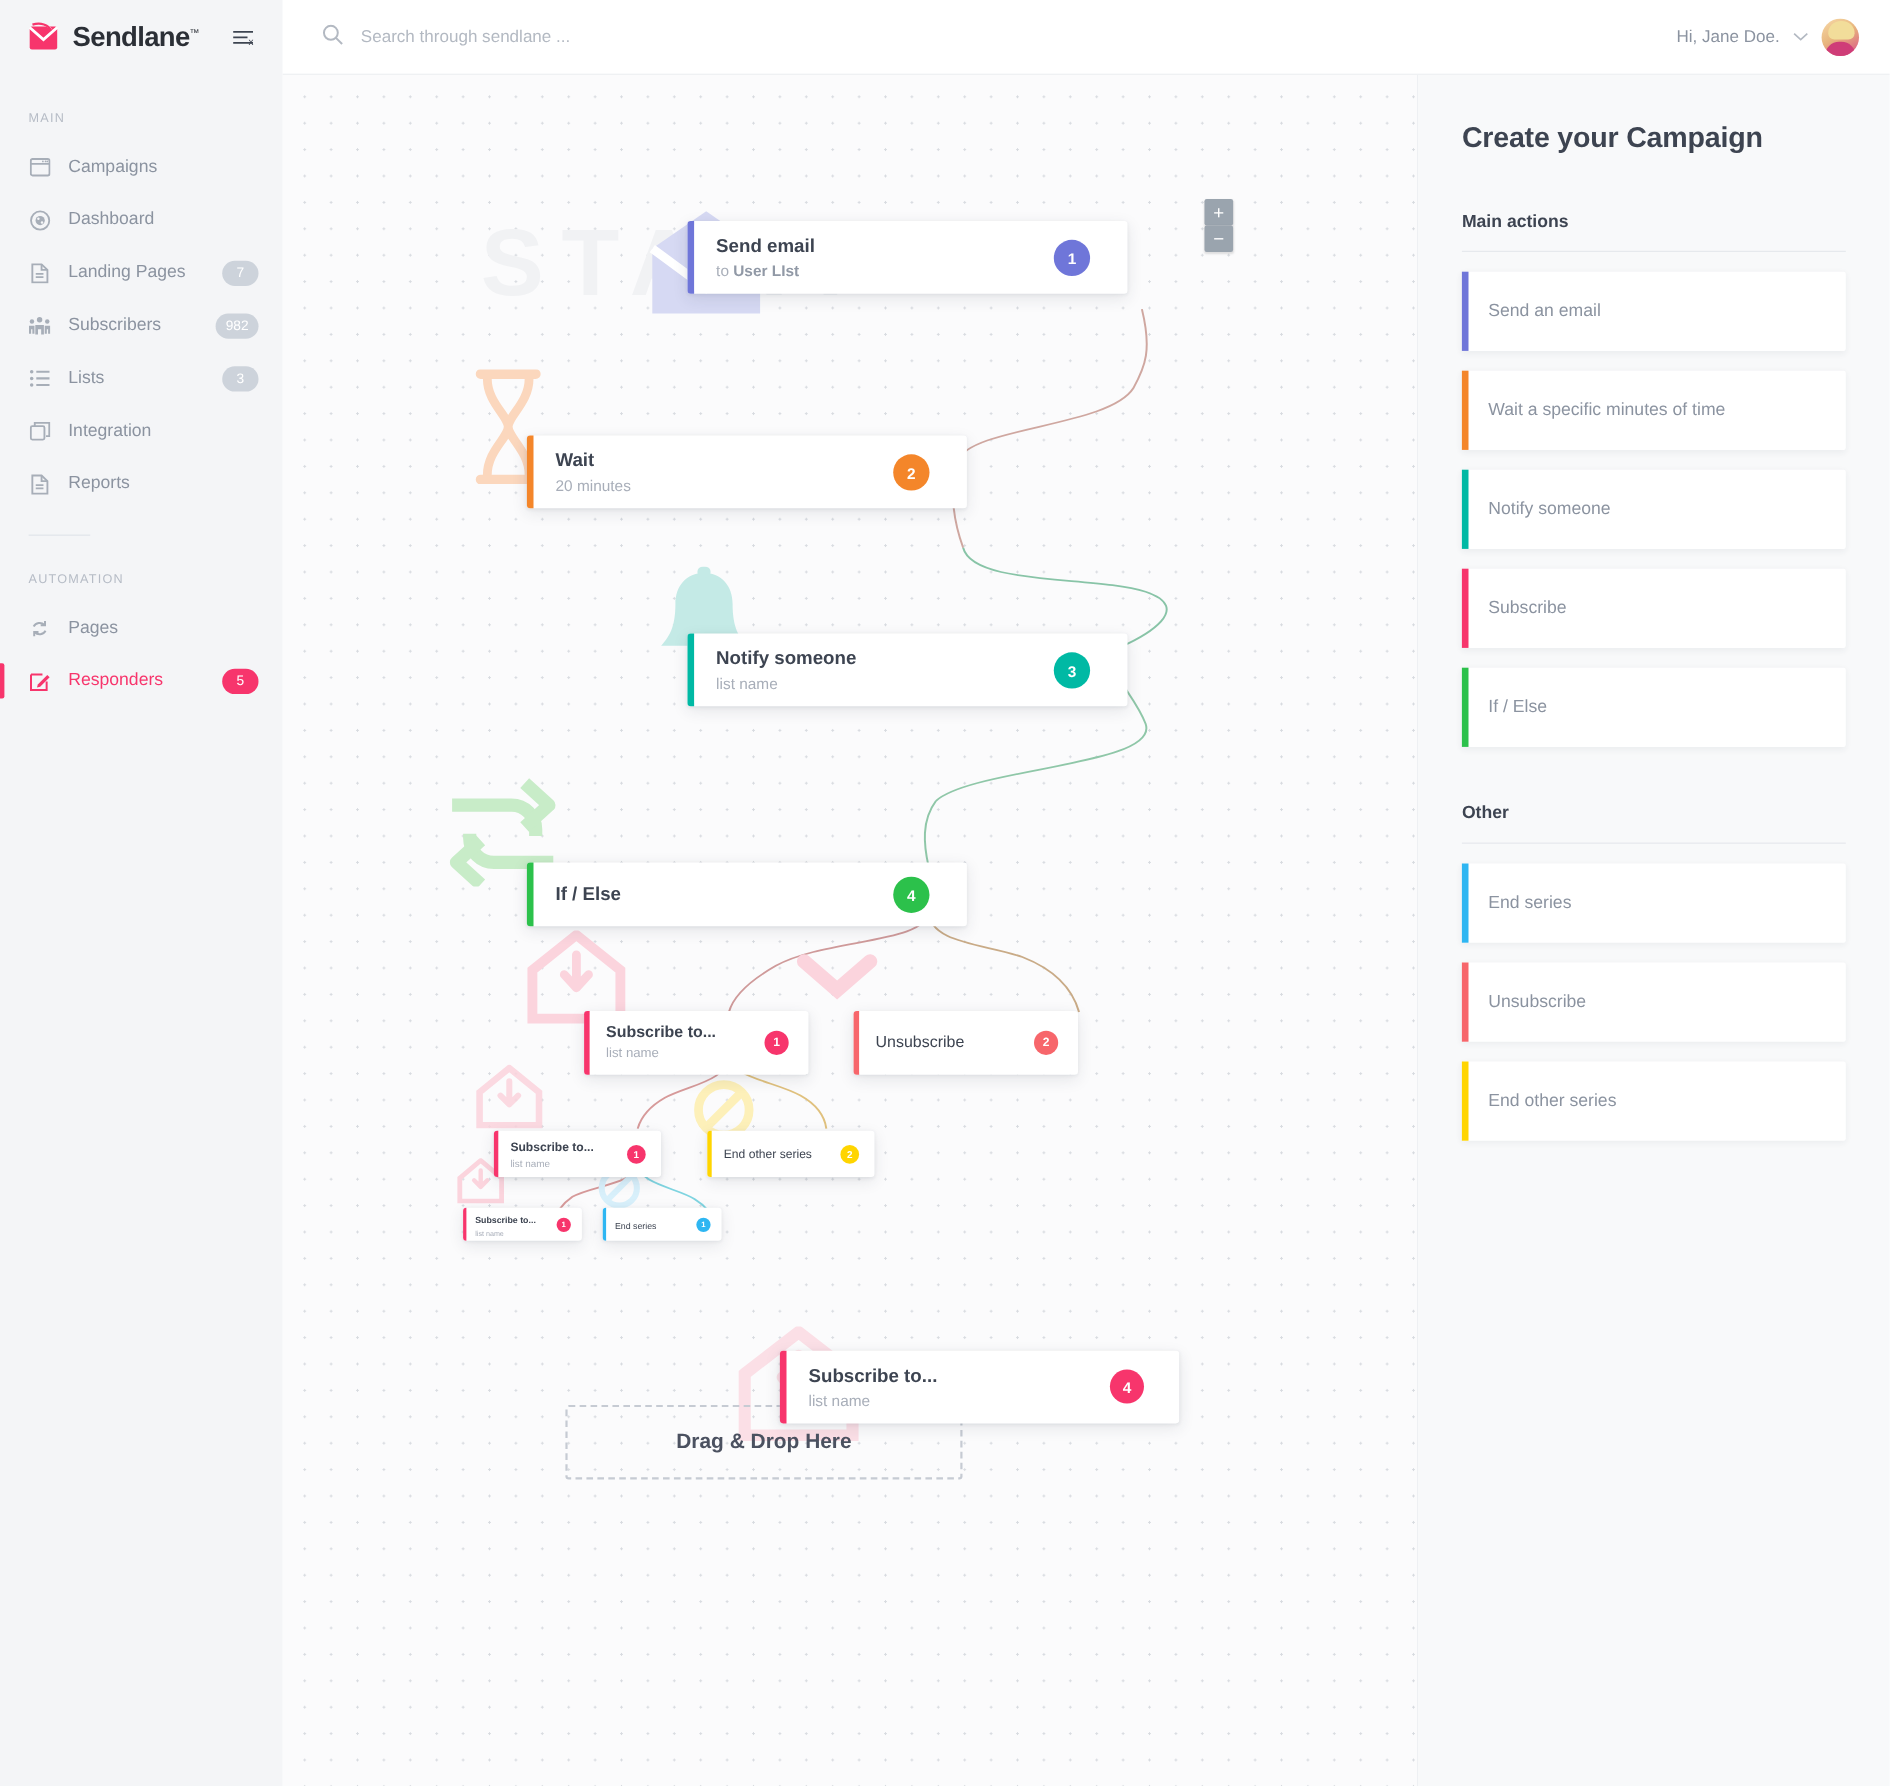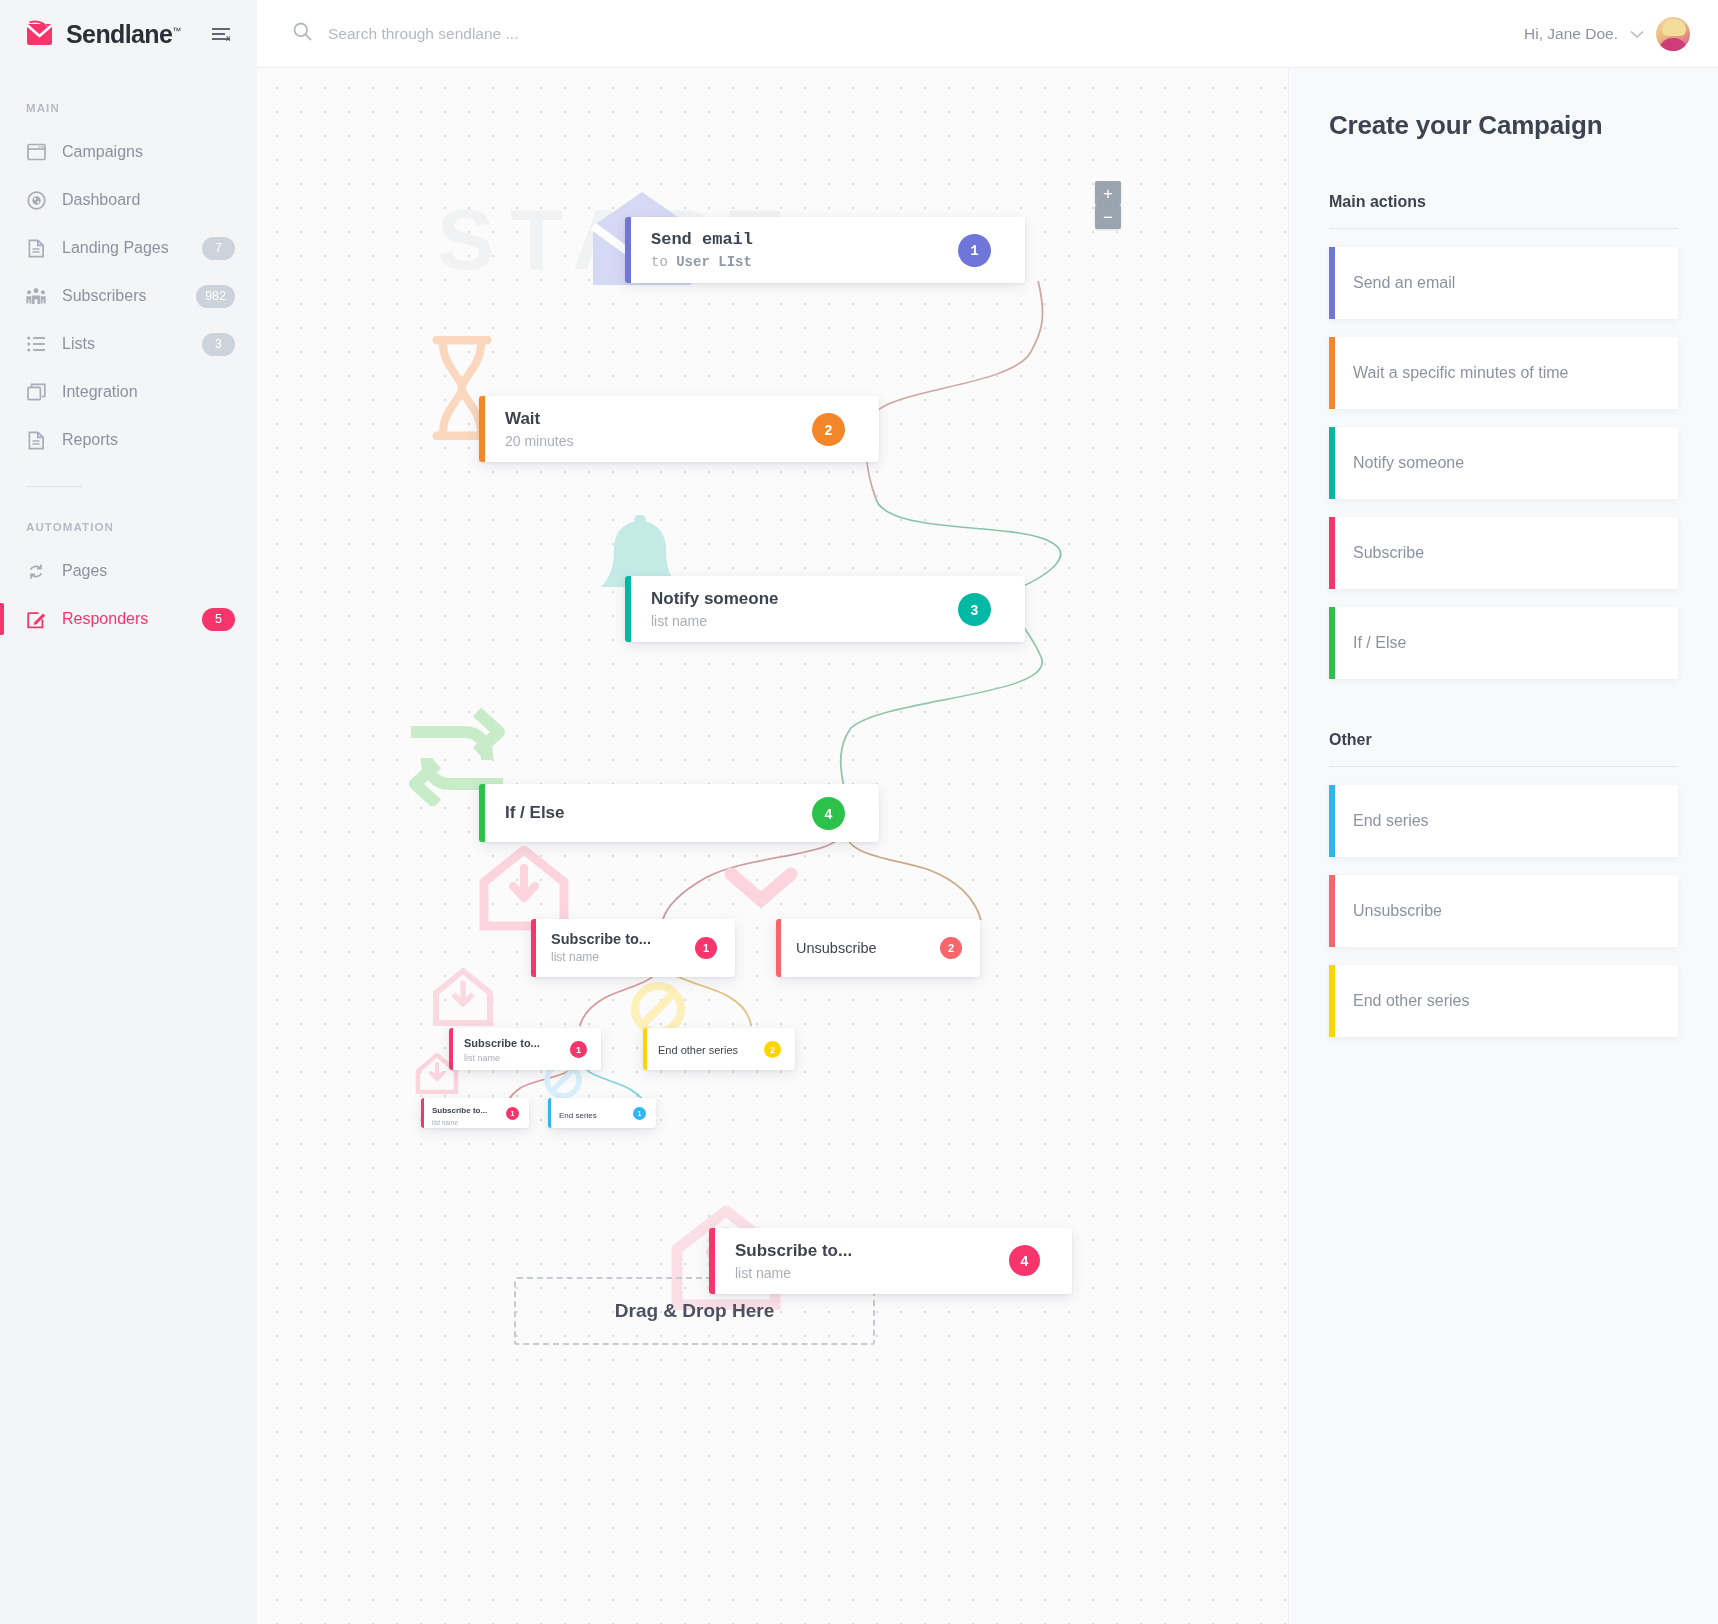--- a/index.html
+++ b/index.html
@@ -29,21 +29,21 @@
     color: #2b2f36; line-height: 1;
   }
   .logo-tm { font-size: 9px; vertical-align: super; color: #2b2f36; font-weight: 400; }
   .collapse-icon {
     margin-left: auto; width: 24px; height: 20px; position: relative;
     cursor: pointer;
   }
 
   .nav-section-label {
     font-size: 11.5px; letter-spacing: 1.1px; color: #b6bcc6;
-    font-weight: 700; padding: 0 0 0 26px; margin-top: 34px; margin-bottom: 14px;
+    font-weight: 400; padding: 0 0 0 26px; margin-top: 34px; margin-bottom: 14px;
   }
   .nav-item {
     display: flex; align-items: center; height: 48px;
     padding: 0 22px 0 26px; gap: 16px; cursor: pointer;
     position: relative; color: #8b93a0; font-size: 16px;
   }
   .nav-item .nav-ico {
     width: 20px; height: 20px; flex: 0 0 20px;
     display: flex; align-items: center; justify-content: center;
   }
@@ -432,21 +432,21 @@
             <line x1="9" y1="31" x2="31" y2="9" stroke="#d8f0fb" stroke-width="5.5"></line>
           </svg>
         </div>
         <div class="ghost" style="left:414px;top:1138px;">
           <svg width="110" height="104" viewBox="0 0 110 104">
             <path d="M6 43 L55 5 L104 43 V99 H6 Z" fill="none" stroke="#fbdfe6" stroke-width="11"></path>
             <path d="M55 26v30M40 46l15 16 15-16" fill="none" stroke="#fbdfe6" stroke-width="10" stroke-linecap="round" stroke-linejoin="round"></path>
           </svg>
         </div>
 
-        <div class="node" style="left:368px;top:149px;width:400px;height:66px;font-family:Liberation Mono, monospace;">
+        <div class="node" style="left:368px;top:133px;width:400px;height:66px;">
           <span class="bar" style="background:#6f76d9;"></span>
           <span class="ntext">
             <span class="ntitle">Send email</span>
             <span class="nsub" style="display:block;">
               <span>to </span><b>User LIst</b>
             </span>
           </span>
           <span class="nbadge" style="background:#6f76d9;right:34px;top:17px;width:33px;height:33px;">1</span>
         </div>
 

